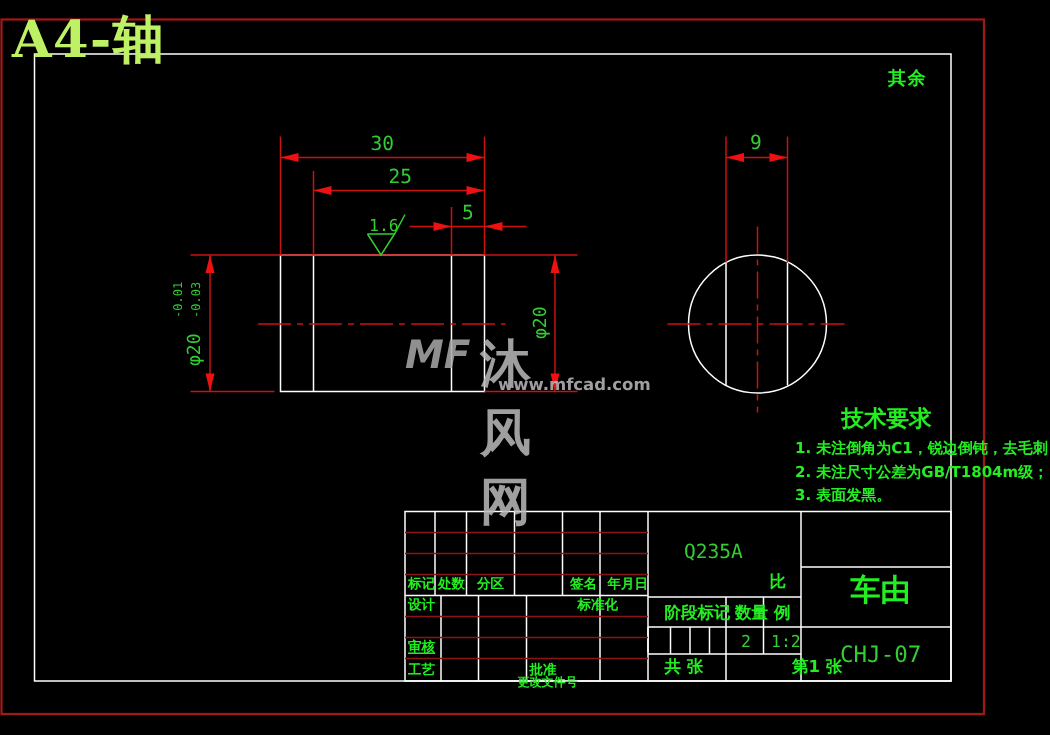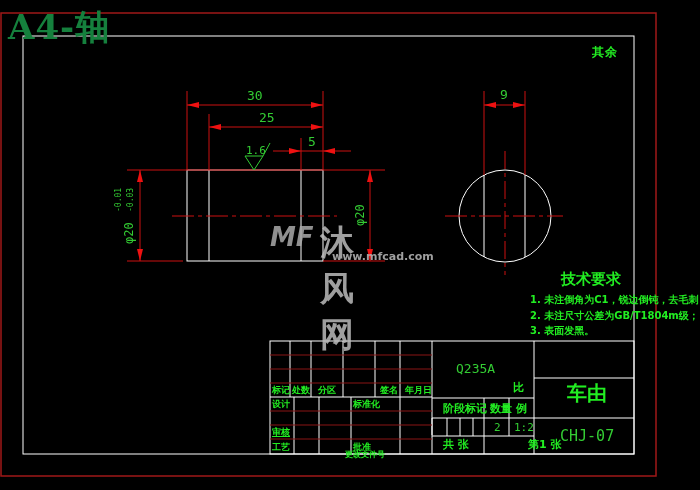--- a/index.html
+++ b/index.html
@@ -1,18 +1,18 @@
 <!DOCTYPE html>
 <html><head>
 <meta charset="utf-8">
 <style>
   html, body { margin: 0; padding: 0; background: #000; }
   body { width: 700px; height: 490px; overflow: hidden; position: relative; font-family: "DejaVu Sans", sans-serif; }
   #canvas { position: absolute; left: 0; top: 0; width: 700px; height: 490px; }
-  .title-label { position: absolute; left: 8px; top: 10px; font-family: "DejaVu Serif", serif; font-weight: bold; font-size: 34px; color: #15803d; letter-spacing: 1px; line-height: 1; }
+  .title-label { position: absolute; left: 8px; top: 10px; font-family: "DejaVu Serif", serif; font-weight: bold; font-size: 34px; color: #bef264; letter-spacing: 1px; line-height: 1; }
   .corner-label { position: absolute; left: 592px; top: 44px; font-size: 12px; font-weight: bold; color: #22ee22; letter-spacing: 1px; }
   .dim { fill: #33cc33; font-family: "DejaVu Sans Mono", monospace; }
   .tt { position: absolute; color: #22ee22; font-weight: bold; white-space: nowrap; line-height: 1; }
   .tech-title { left: 561px; top: 272px; font-size: 15px; }
   .tech-item { font-size: 10px; }
   .tb { position: absolute; color: #22ee22; font-weight: bold; font-size: 9px; white-space: nowrap; line-height: 1; }
   .tb-mono { position: absolute; color: #33cc33; font-family: "DejaVu Sans Mono", monospace; white-space: nowrap; line-height: 1; }
   .watermark { position: absolute; left: 270px; top: 222px; color: #bbbbbb; opacity: 0.85; }
   .wm-logo { position: absolute; left: 0; top: 0; font-weight: bold; font-style: italic; font-size: 26px; color: #aaaaaa; font-family: "DejaVu Sans", sans-serif; }
   .wm-cn { position: absolute; left: 50px; top: -2px; font-weight: bold; font-size: 34px; color: #bbbbbb; letter-spacing: 2px; font-family: "DejaVu Sans", sans-serif; }
@@ -144,21 +144,21 @@
 <div class="tt tech-item" style="left:530px;top:311px;">2. 未注尺寸公差为GB/T1804m级；</div>
 <div class="tt tech-item" style="left:530px;top:326px;">3. 表面发黑。</div>
 
 <div class="tb" style="left:272px;top:386px;text-align:center;">标记</div>
 <div class="tb" style="left:292px;top:386px;">处数</div>
 <div class="tb" style="left:318px;top:386px;">分区</div>
 <div class="tb" style="left:345px;top:406px;font-size:8px;margin-top:45px;">更改文件号</div>
 <div class="tb" style="left:380px;top:386px;">签名</div>
 <div class="tb" style="left:405px;top:386px;">年月日</div>
 <div class="tb" style="left:272px;top:400px;">设计</div>
-<div class="tb" style="left:353px;top:400px;">标准化</div>
+<div class="tb" style="left:353px;top:400px;padding-left:32px;">标准化</div>
 <div class="tb" style="left:272px;top:428px;text-decoration:underline;">审核</div>
 <div class="tb" style="left:272px;top:443px;">工艺</div>
 <div class="tb" style="left:353px;top:443px;">批准</div>
 
 <div class="tb-mono" style="left:456px;top:362px;font-size:13px;">Q235A</div>
 <div class="tb" style="left:513px;top:382px;font-size:11px;">比</div>
 <div class="tb" style="left:443px;top:403px;font-size:11px;">阶段标记</div>
 <div class="tb" style="left:490px;top:403px;font-size:11px;">数量</div>
 <div class="tb" style="left:516px;top:403px;font-size:11px;">例</div>
 <div class="tb-mono" style="left:494px;top:422px;font-size:11px;">2</div>

